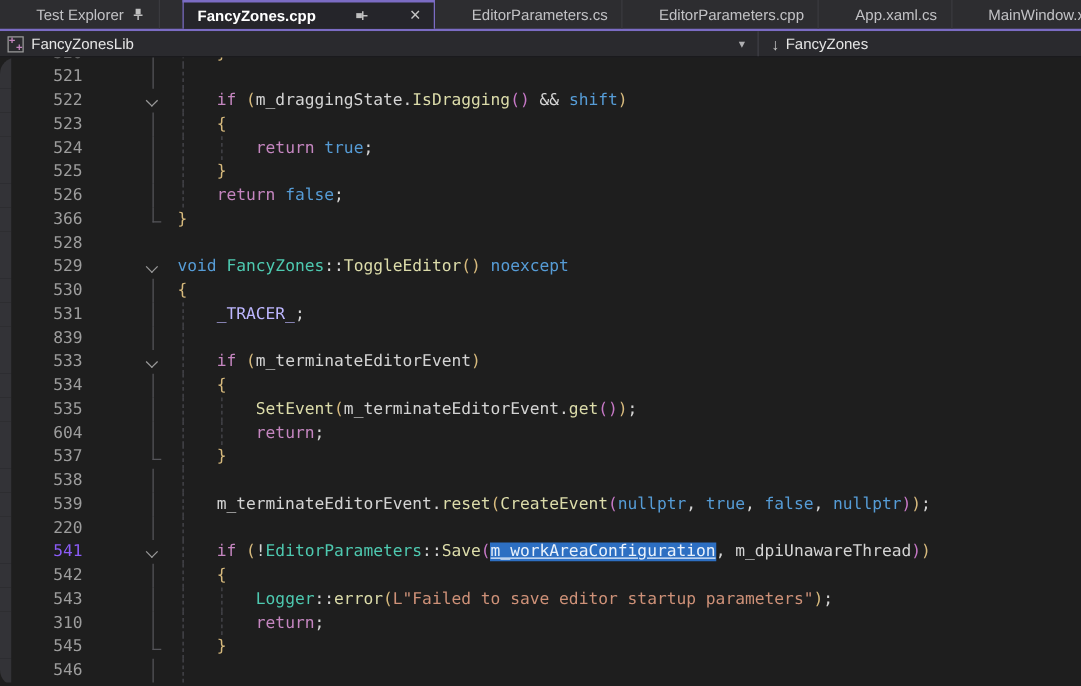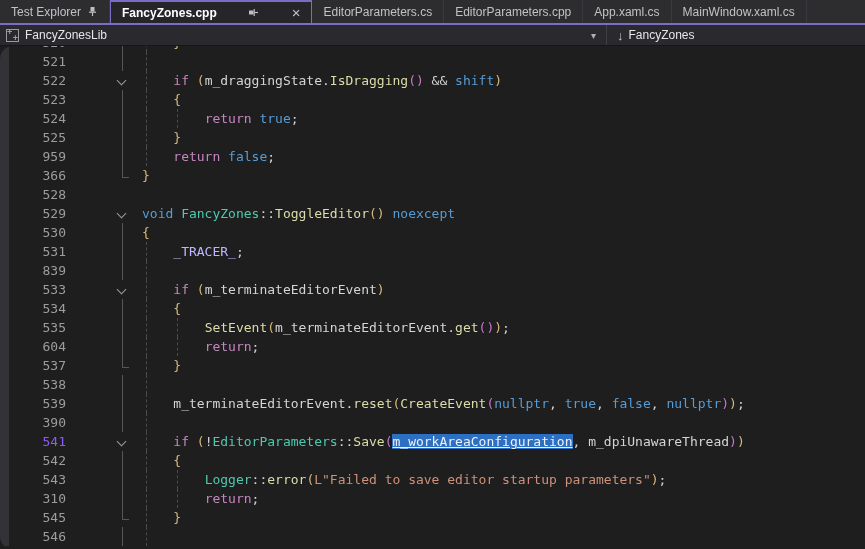--- a/index.html
+++ b/index.html
@@ -11,21 +11,21 @@
   }
   
   .tabbar{
     display:flex; align-items:stretch; height:25px;
     background:var(--tabbar-bg,#2D2D30);
     border-bottom:2px solid var(--accent,#7B6CC4);
   }
   .tab{
     display:flex; align-items:center; gap:6px;
     padding:0 11px; font-size:12px; color:#C2C2C5;
-    border-right:1px solid #3A3A3E; cursor:default; white-space:nowrap;
+    border-right:1px solid #3A3A3E; cursor:default; white-space:nowrap;margin-left:18px;
   }
   .tab.active{
     background:#25252A; color:#FFFFFF; font-weight:bold;
     border:1px solid var(--accent,#7B6CC4); border-top-width:2px; border-bottom:none;gap:31px;
   }
   .tab .close{ font-size:15px; line-height:10px; color:#C5C5C5; font-weight:normal; padding-left:2px;}
   .tab svg{ display:block; }
   
   .navbar{
     display:flex; align-items:stretch; height:21px;
@@ -183,21 +183,21 @@
       <div class="line">
         <div class="brk"></div>
         <div class="num">525</div>
         <div class="fold">
           <span class="vline"></span>
         </div>
         <div class="code"><span class="guide g0"></span><span class="tok-t">    </span><span class="tok-b1">}</span></div>
       </div>
       <div class="line">
         <div class="brk"></div>
-        <div class="num">959</div>
+        <div class="num">526</div>
         <div class="fold">
           <span class="vline"></span>
         </div>
         <div class="code"><span class="guide g0"></span><span class="tok-t">    </span><span class="tok-c">return</span><span class="tok-t"> </span><span class="tok-k">false</span><span class="tok-t">;</span></div>
       </div>
       <div class="line">
         <div class="brk"></div>
         <div class="num">366</div>
         <div class="fold">
           <span class="lend"></span>
@@ -293,21 +293,21 @@
       <div class="line">
         <div class="brk"></div>
         <div class="num">539</div>
         <div class="fold">
           <span class="vline"></span>
         </div>
         <div class="code"><span class="guide g0"></span><span class="tok-t">    m_terminateEditorEvent.</span><span class="tok-y">reset</span><span class="tok-b1">(</span><span class="tok-y">CreateEvent</span><span class="tok-b2">(</span><span class="tok-k">nullptr</span><span class="tok-t">, </span><span class="tok-k">true</span><span class="tok-t">, </span><span class="tok-k">false</span><span class="tok-t">, </span><span class="tok-k">nullptr</span><span class="tok-b2">)</span><span class="tok-b1">)</span><span class="tok-t">;</span></div>
       </div>
       <div class="line">
         <div class="brk"></div>
-        <div class="num">390</div>
+        <div class="num">220</div>
         <div class="fold">
           <span class="vline"></span>
         </div>
         <div class="code"><span class="guide g0"></span></div>
       </div>
       <div class="line">
         <div class="brk"></div>
         <div class="num activeln">541</div>
         <div class="fold">
           <span class="chev"></span>

